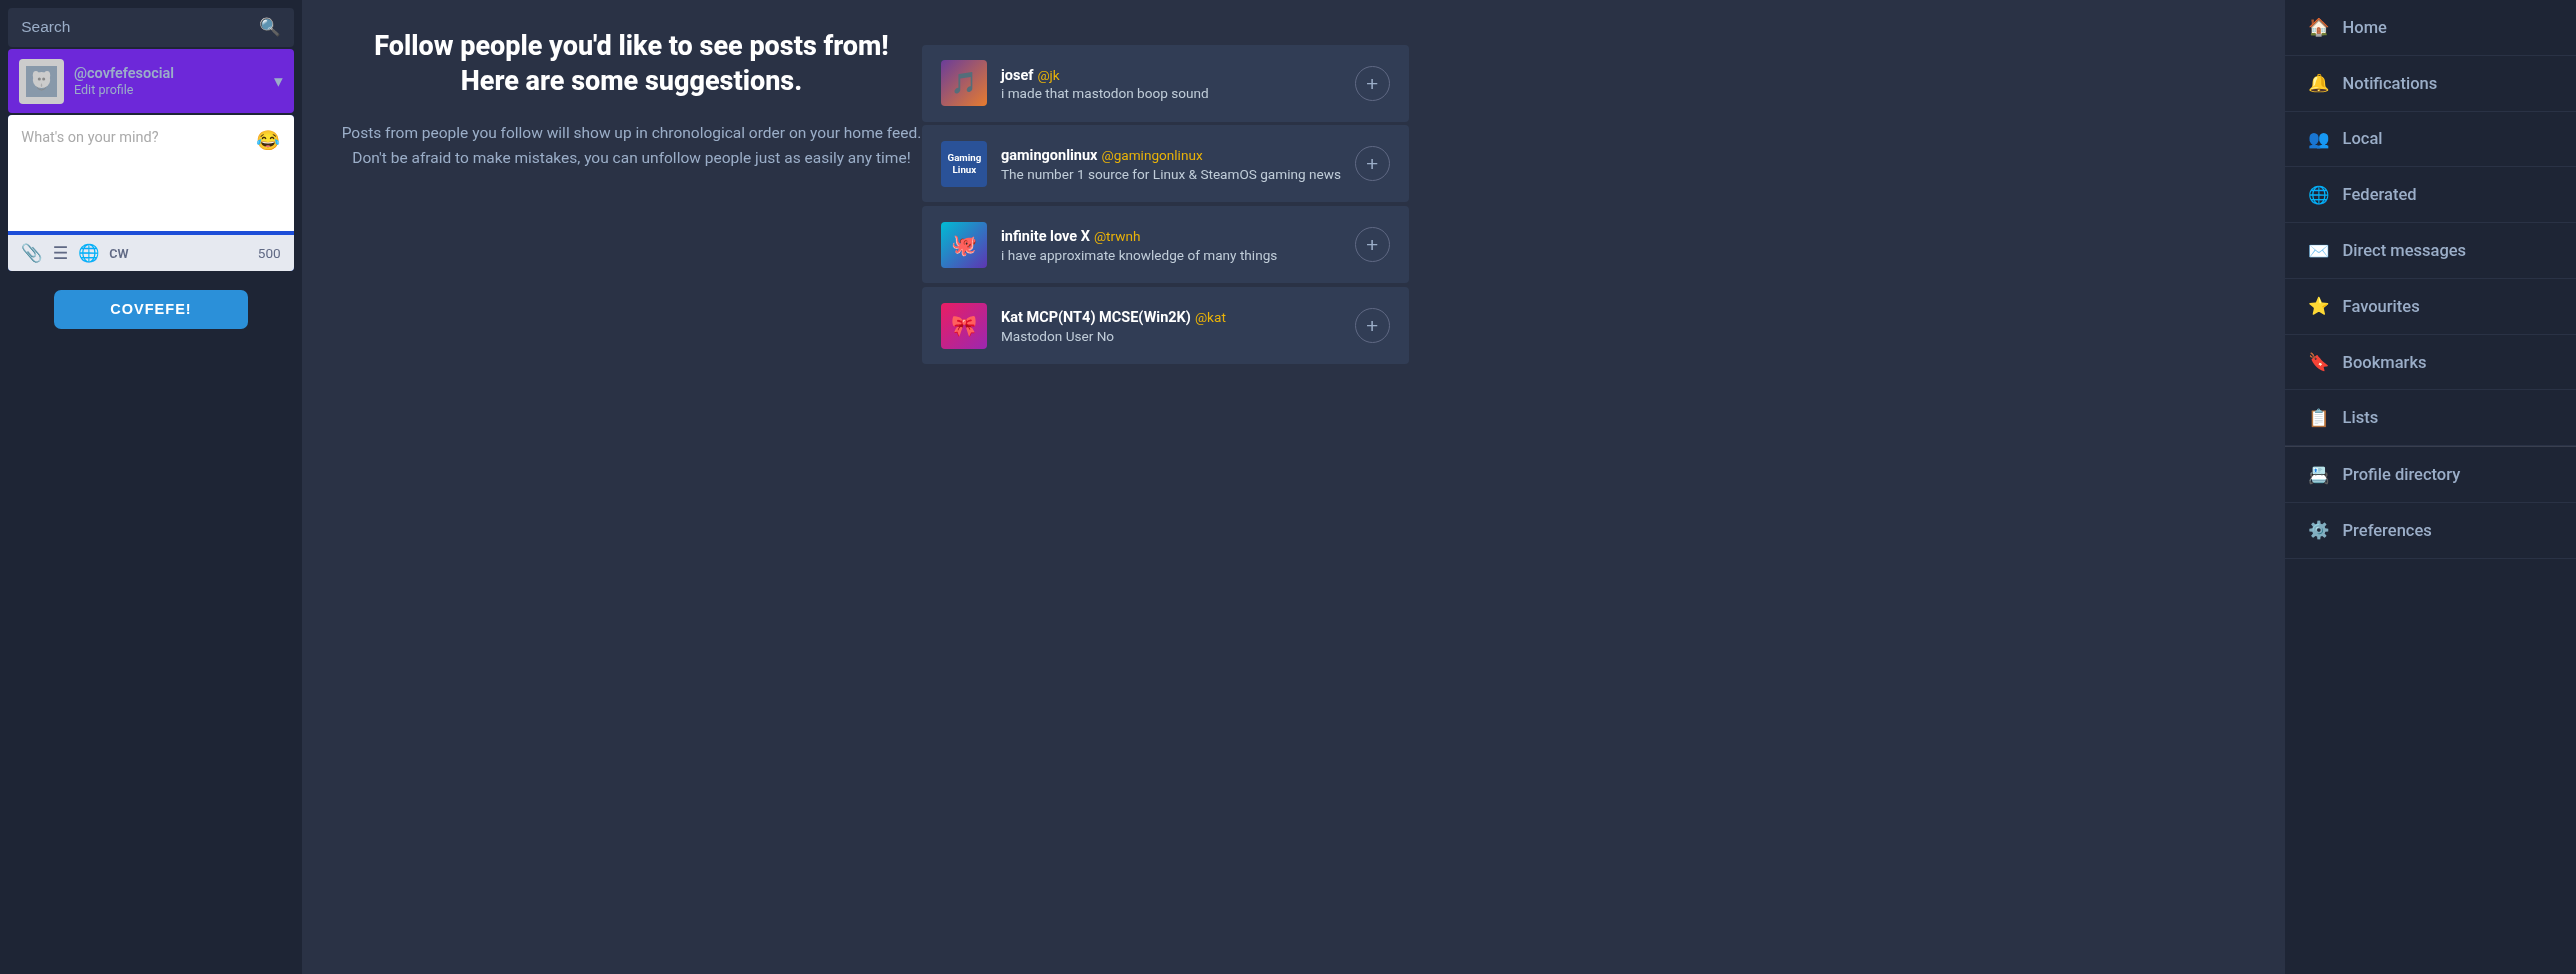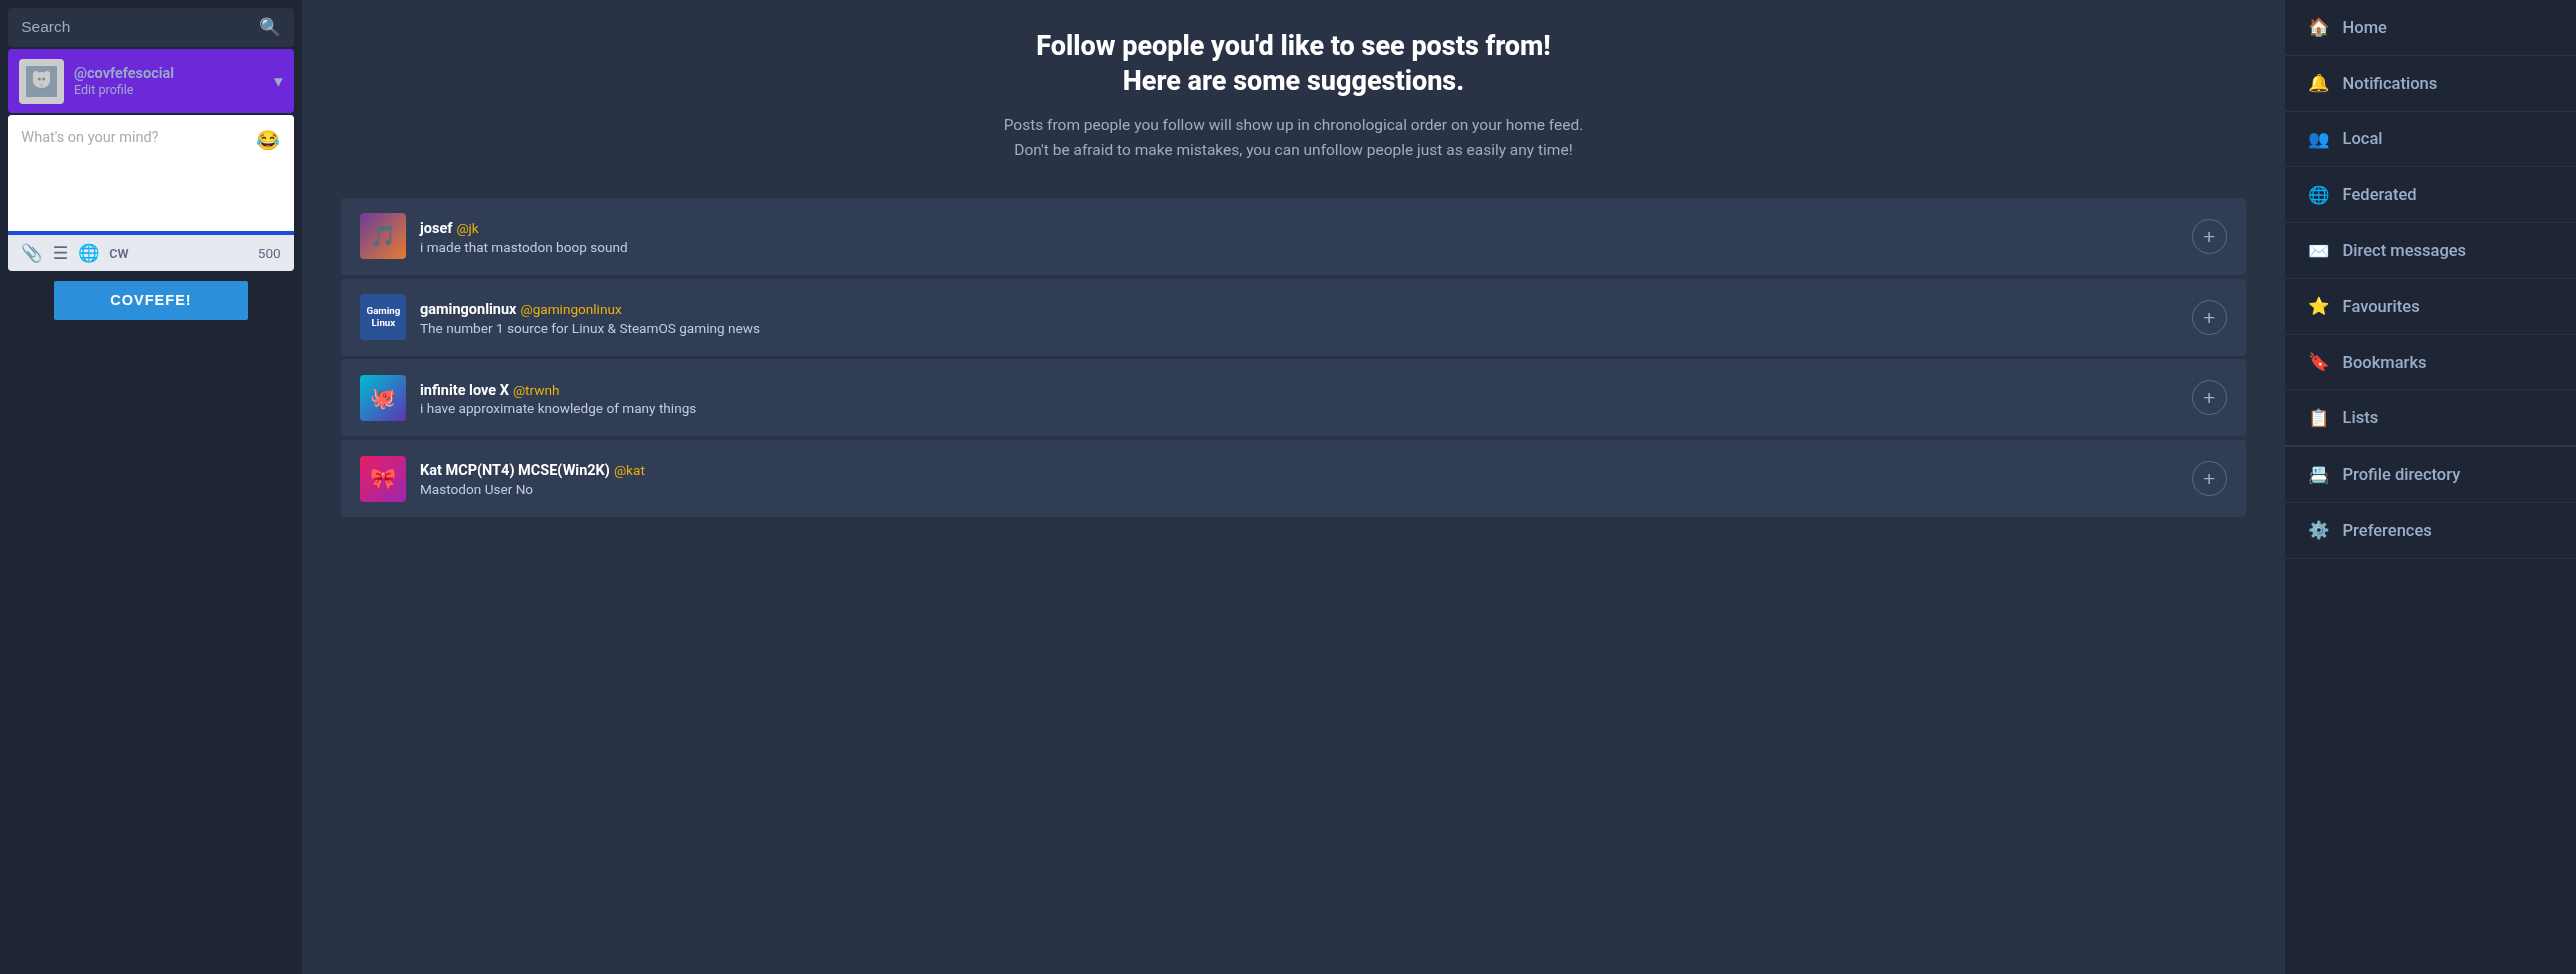--- a/index.html
+++ b/index.html
@@ -109,56 +109,56 @@
     .compose-footer-count {
       margin-left: auto;
       color: #606984;
       font-size: 13.6px;
     }
 
     .covfefe-btn {
       background: #2b90d9;
       color: #fff;
       border: none;
-      border-radius: 2px;
+      border-radius: 7px;
       padding: 11.6px 19.4px;
       font-size: 14.5px;
       font-weight: 700;
       cursor: pointer;
       letter-spacing: 1px;
       width: 194px;
-      margin: 8px auto;
+      margin: 17px auto;
       display: block;
     }
 
     
     .main-content {
       flex: 1;
       background: #2a3245;
       overflow-y: auto;
       padding: 29px 39px;
       display: flex;
-      flex-direction: column;
+      flex-direction: row;
       gap: 0;
     }
 
     .main-header {
       text-align: center;
       padding-bottom: 19.4px;
     }
     .main-header h1 {
       font-size: 27px;
       font-weight: 800;
       color: #fff;
       line-height: 1.3;
     }
     .main-header p {
       color: #9baec8;
       font-size: 15.5px;
-      margin-top: 14px;
+      margin-top: 22px;
       line-height: 1.6;
       max-width: 581px;
       margin-left: auto;
       margin-right: auto;
     }
 
     .suggestions-list {
       display: flex;
       flex-direction: column;
       gap: 0;

